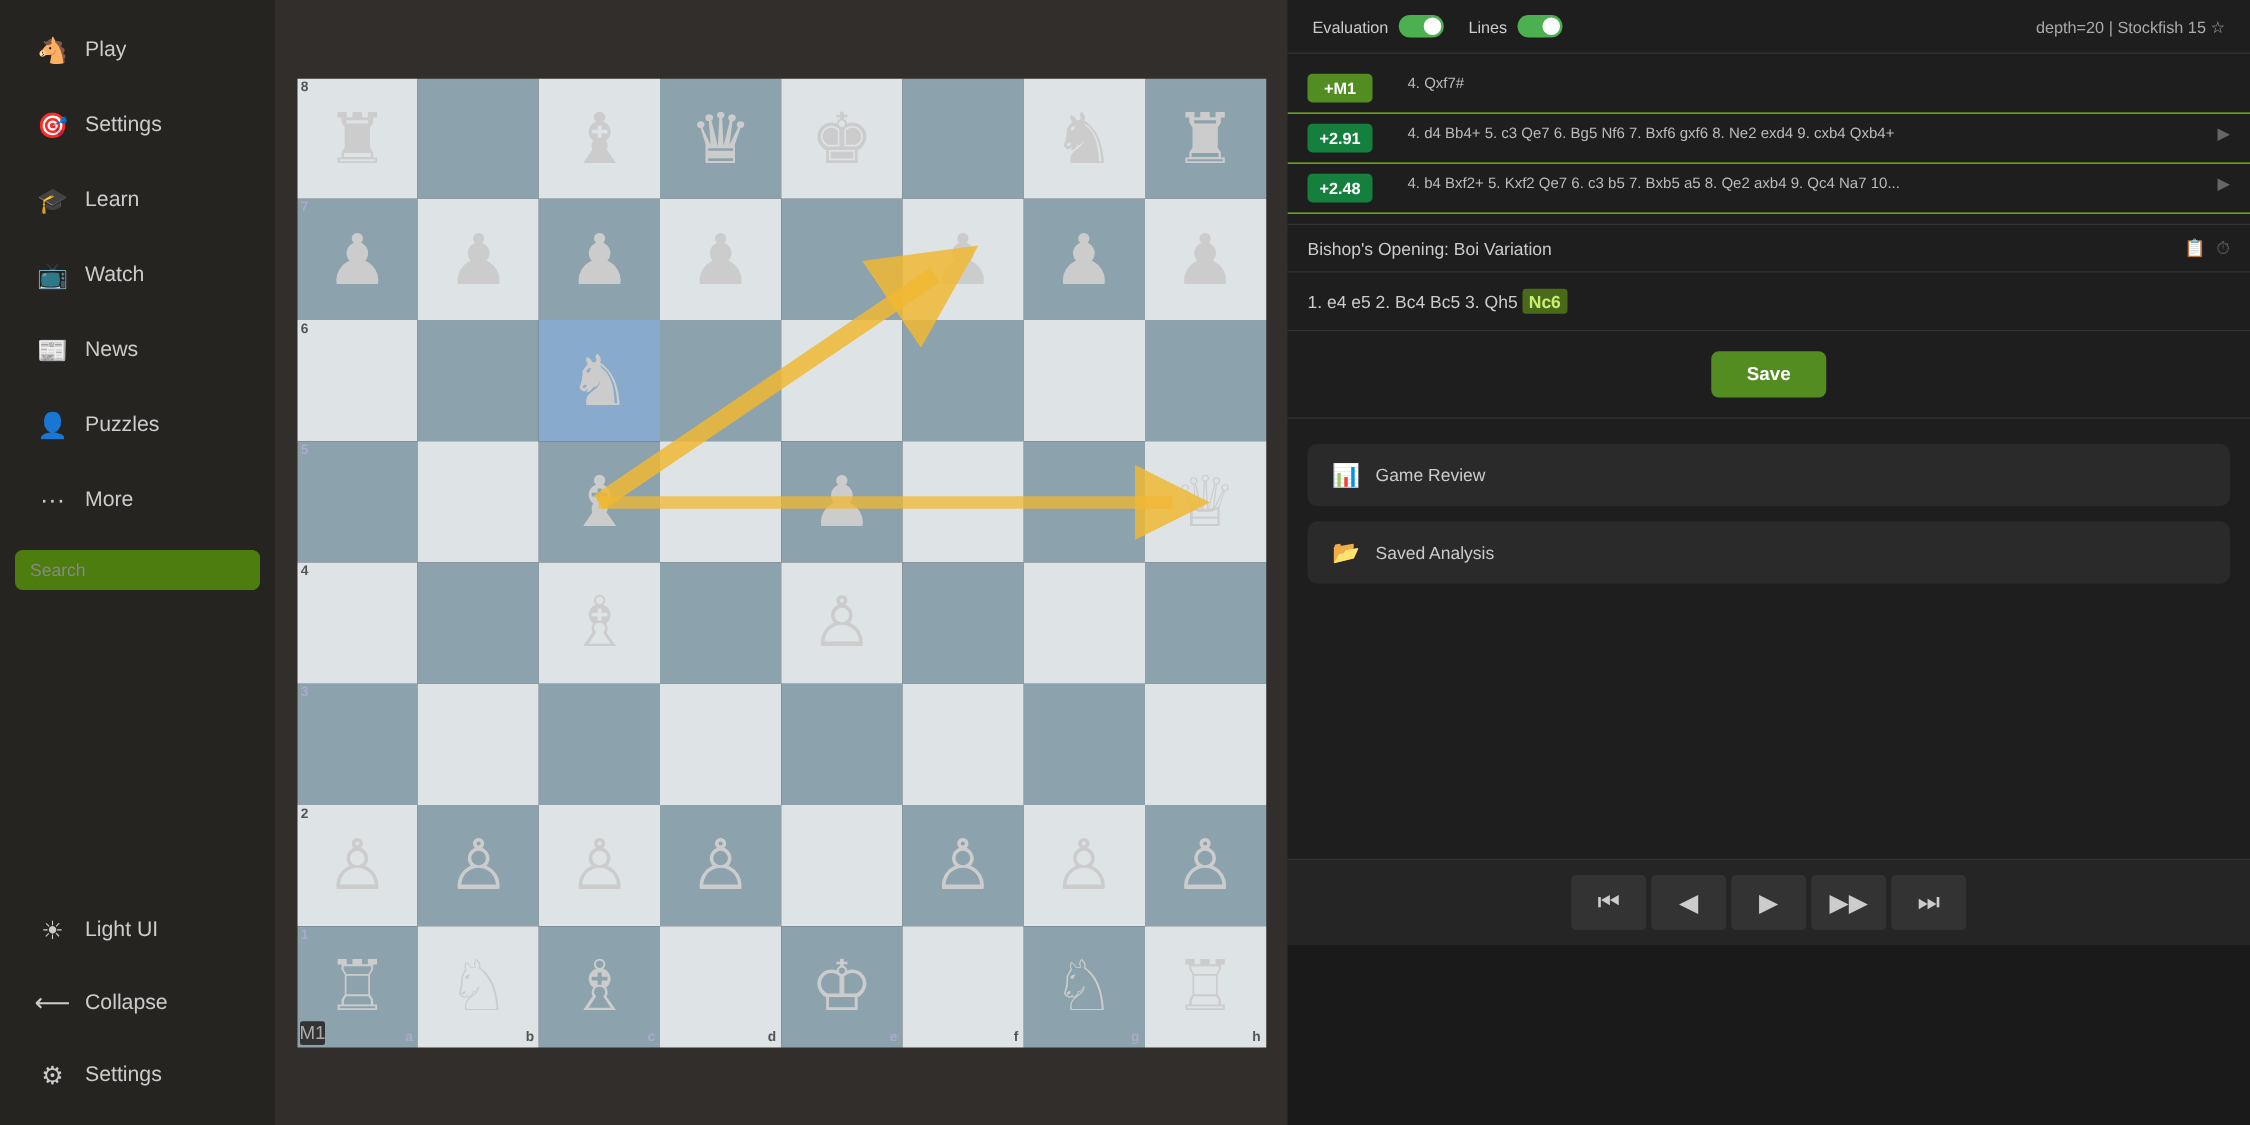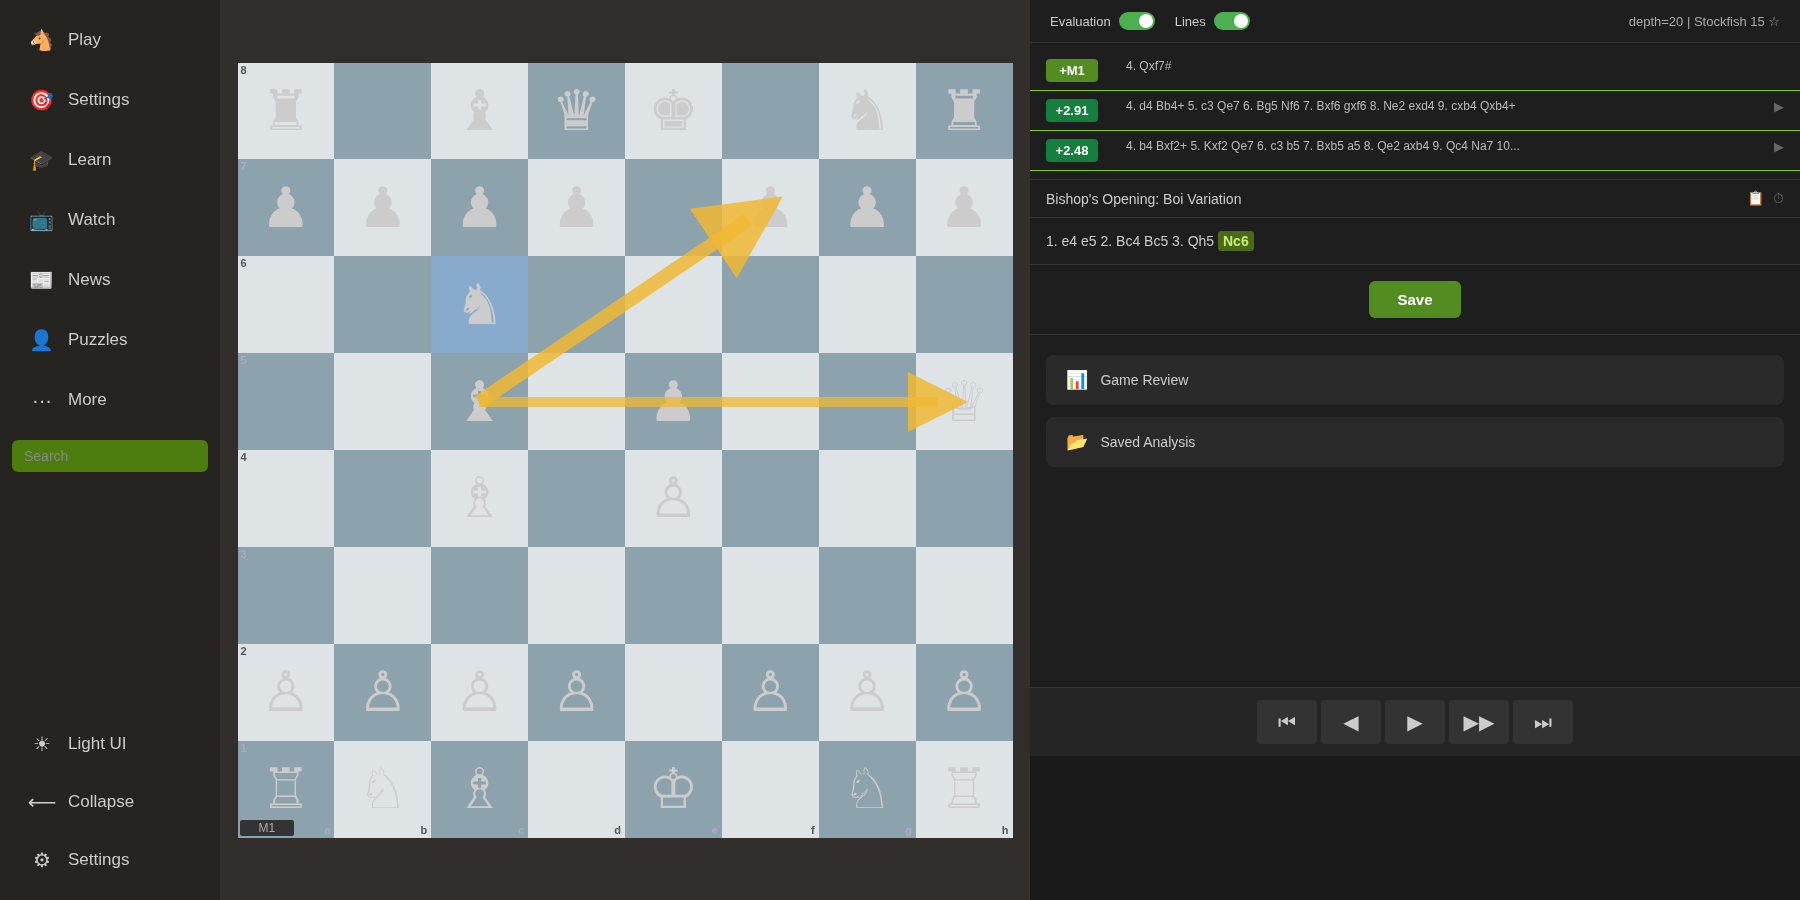--- a/index.html
+++ b/index.html
@@ -278,22 +278,22 @@
       font-size: 20px;
       cursor: pointer;
       display: flex; align-items: center; justify-content: center;
     }
 
     .m1-badge {
       position: absolute;
       bottom: 2px; left: 2px;
       background: #333;
       color: #aaa;
-      font-size: 12px;
-      padding: 1px 19px;
+      font-size: 15px;
+      padding: 1px 0;
       border-radius: 2px;
       z-index: 5;
     }
 
     
     .piece { user-select: none; line-height: 1; }
   </style>
 </head>
 <body>
 

